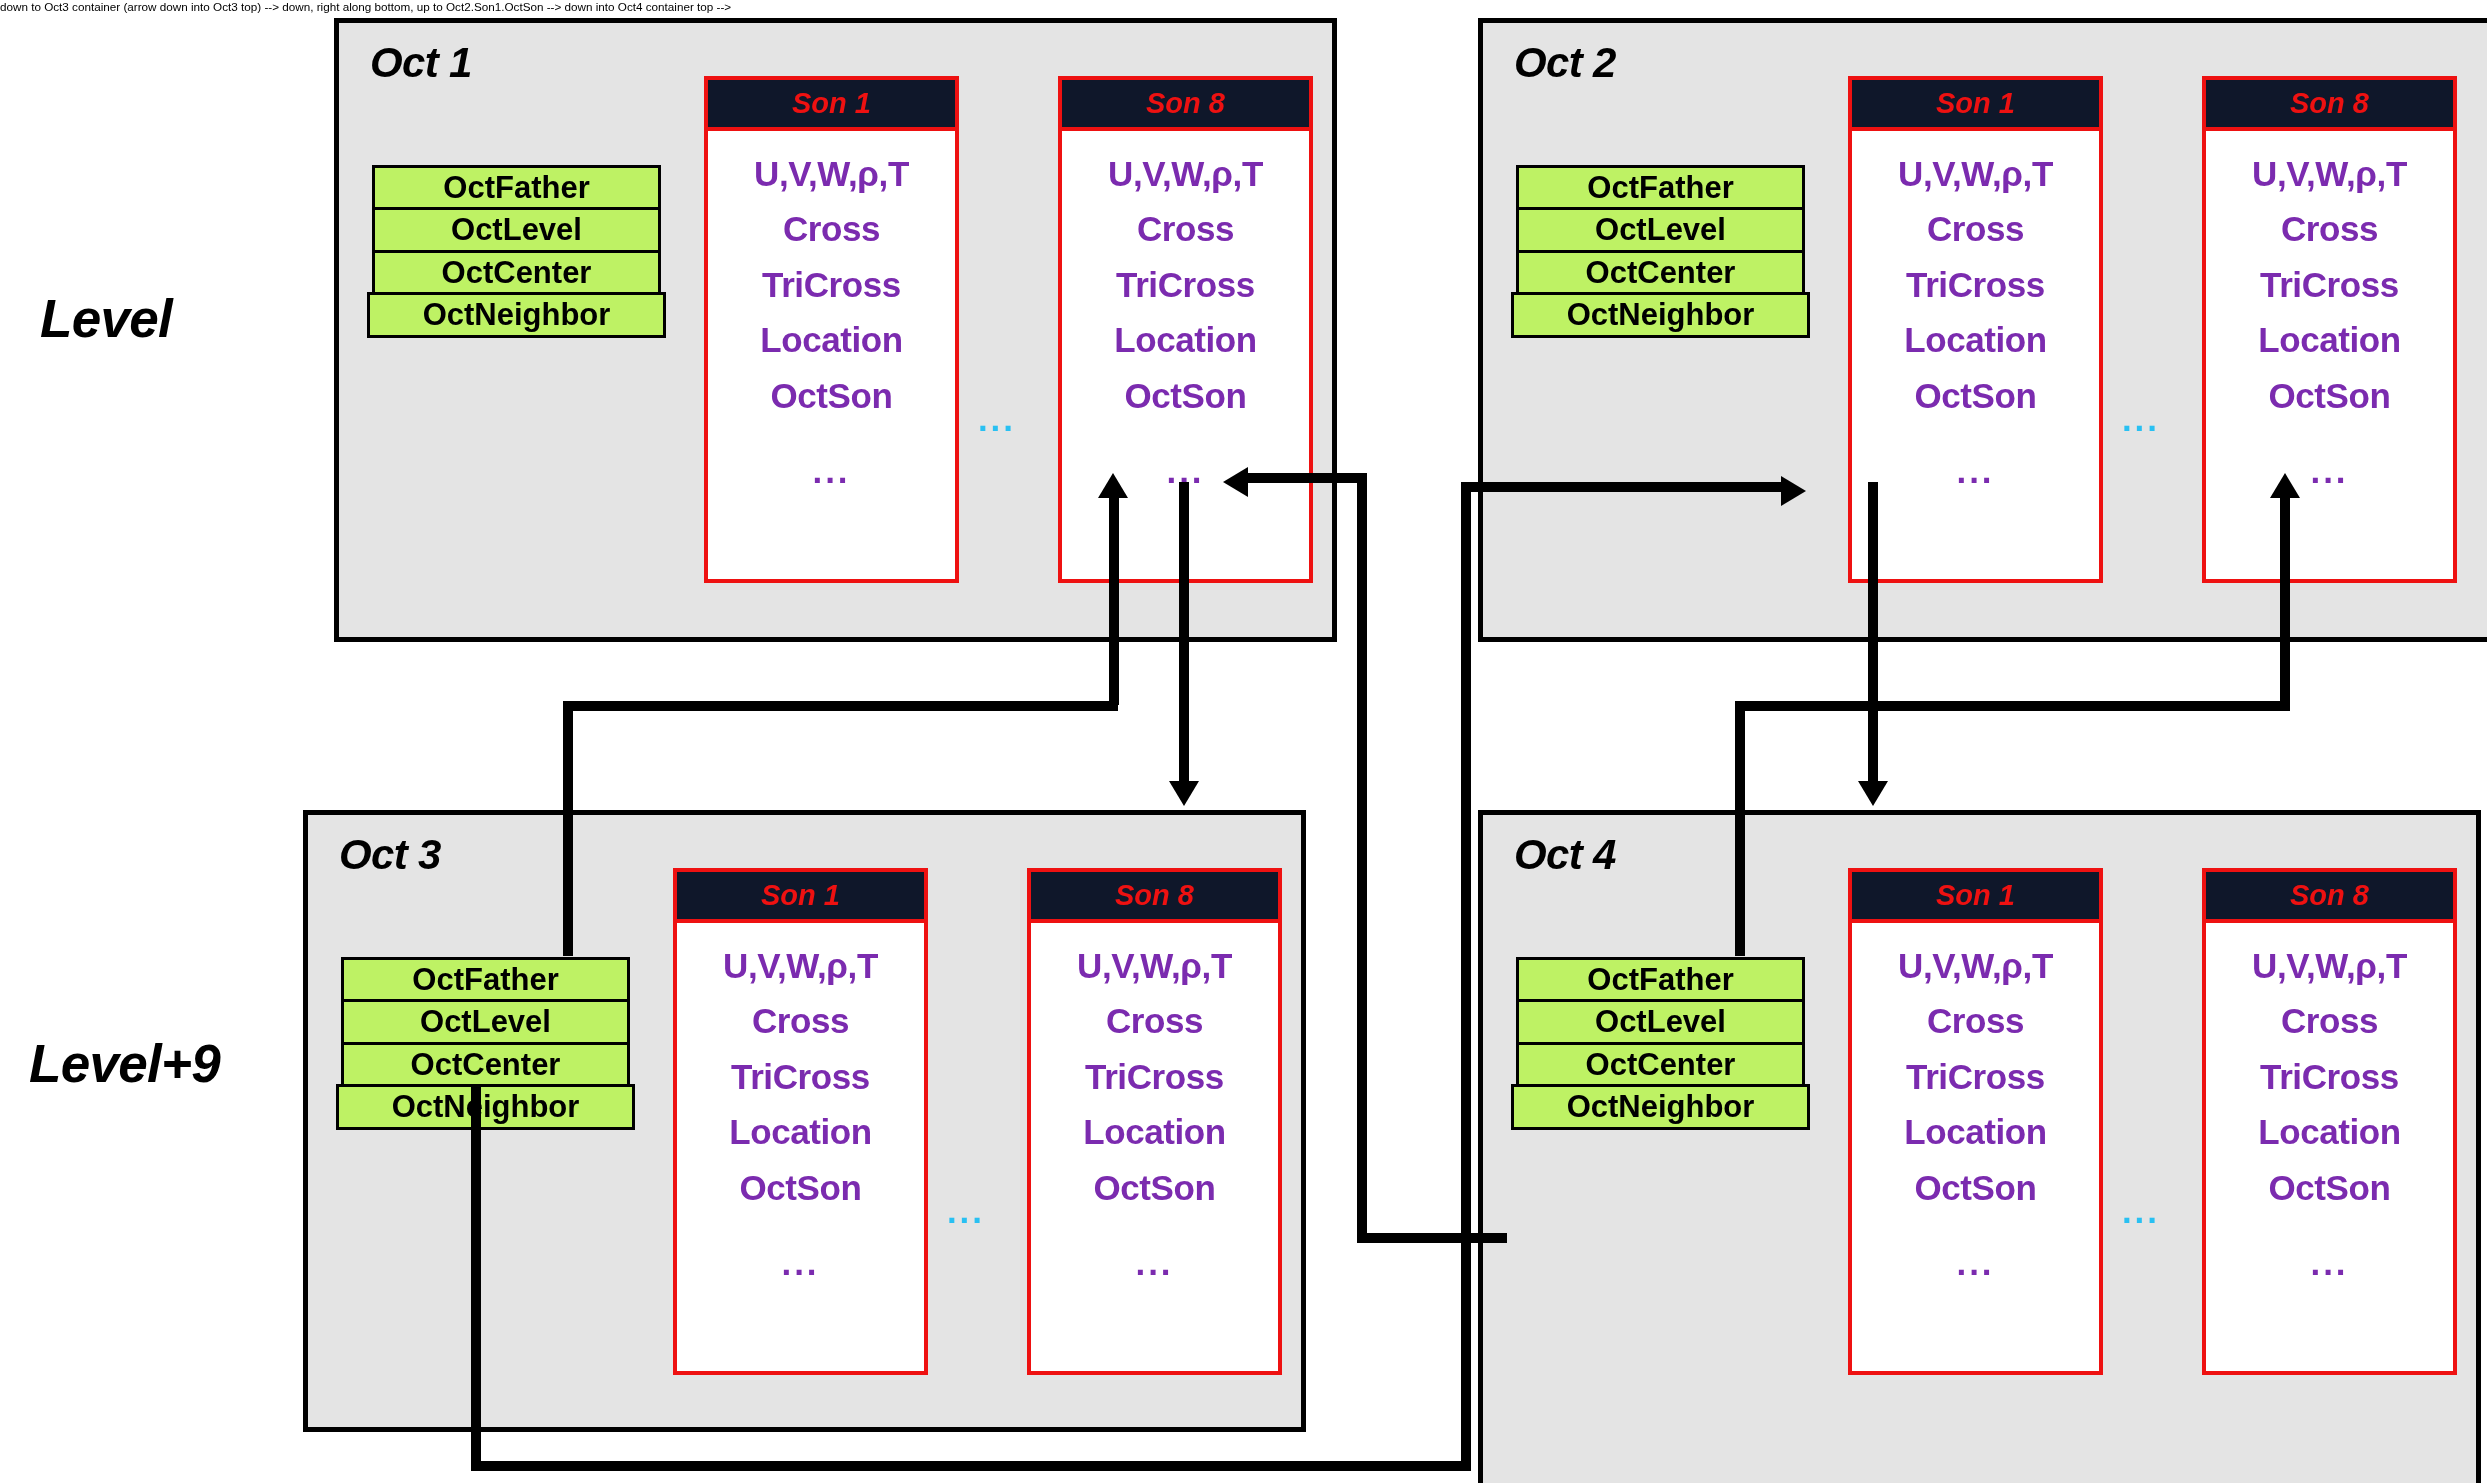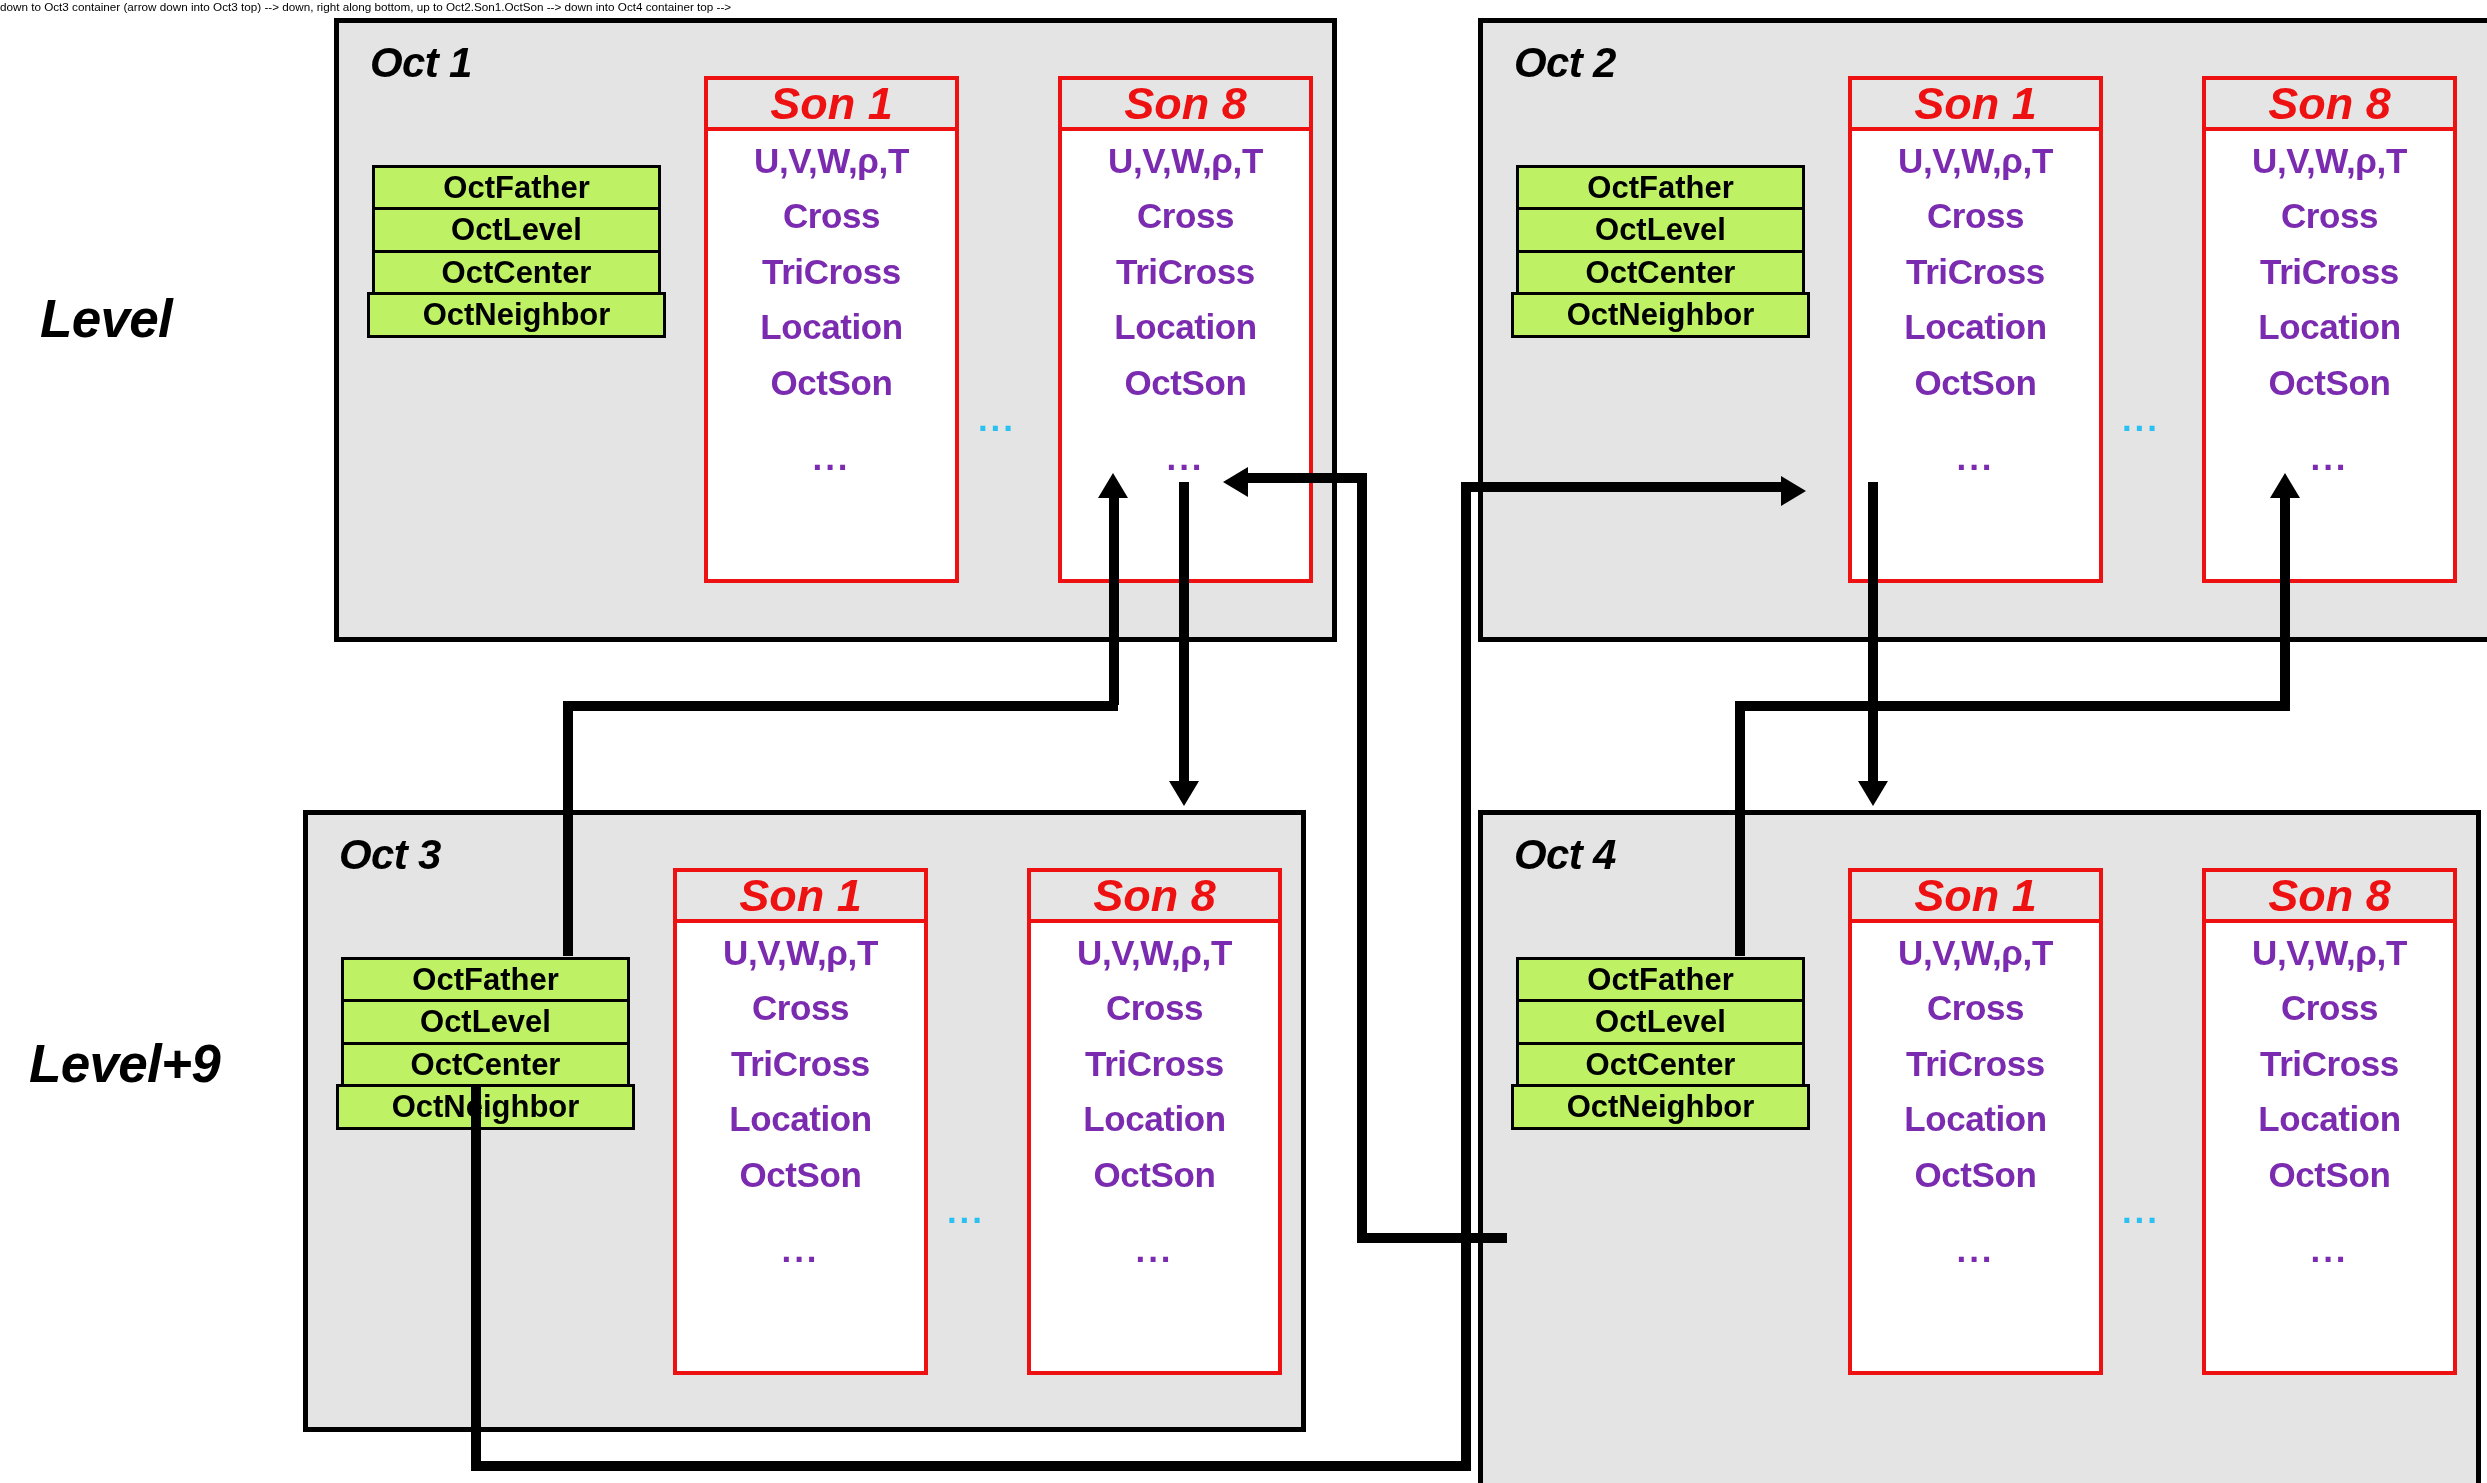--- a/index.html
+++ b/index.html
@@ -57,32 +57,32 @@
   }
 
   
   .son{
     position:absolute;
     border:4.4px solid #ee1111;
     background:#ffffff;
     box-sizing:border-box;
   }
   .son-head{
-    background:#e5e5e5;
+    background:#0f172a;
     border-bottom:4.4px solid #ee1111;
     height:47px;
     display:flex;align-items:center;justify-content:center;
     font-weight:bold;font-style:italic;
-    font-size:45px;color:#ee1111;
+    font-size:29px;color:#ee1111;
     letter-spacing:0px;
     white-space:nowrap;
   }
   .son-body{
     display:flex;flex-direction:column;align-items:center;
-    padding-top:12px;
+    padding-top:25px;
   }
   .son-field{
     font-weight:bold;font-size:35px;color:#7B2BAF;
     white-space:nowrap;line-height:1.0;
     margin-bottom:20.4px;
     letter-spacing:-0.4px;
   }
   .son-field.dots{
     color:#7B2BAF;font-size:35px;margin-top:20.4px;margin-bottom:0;
     letter-spacing:2.9px;

